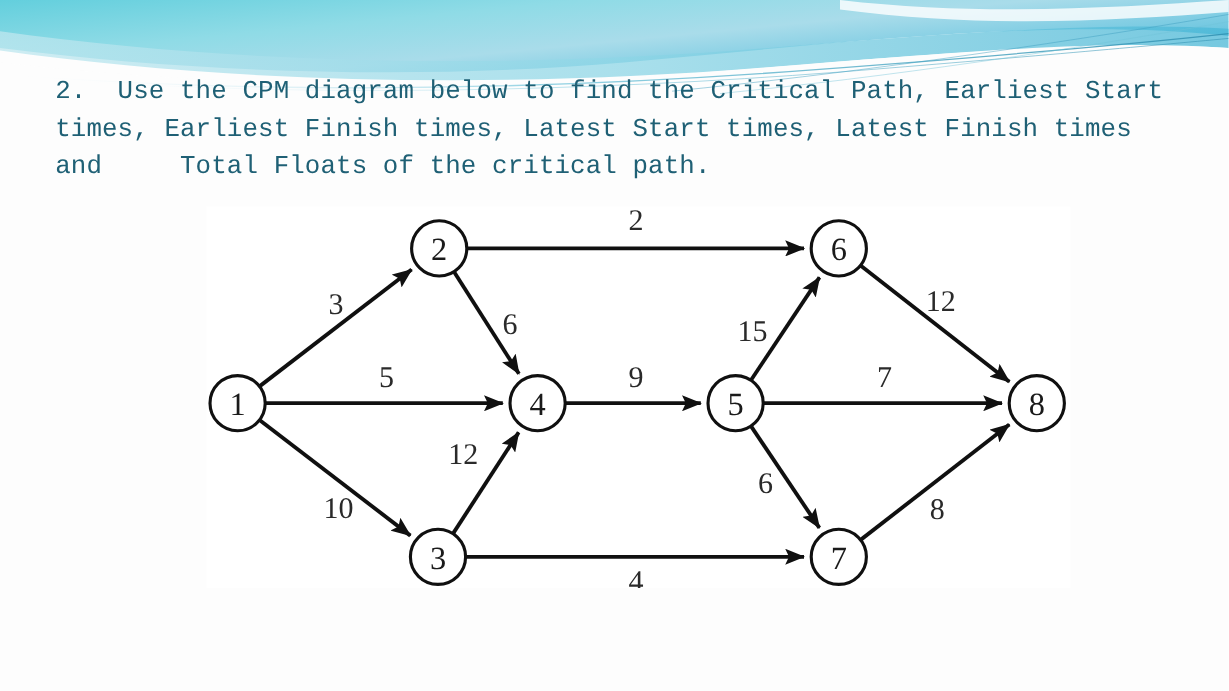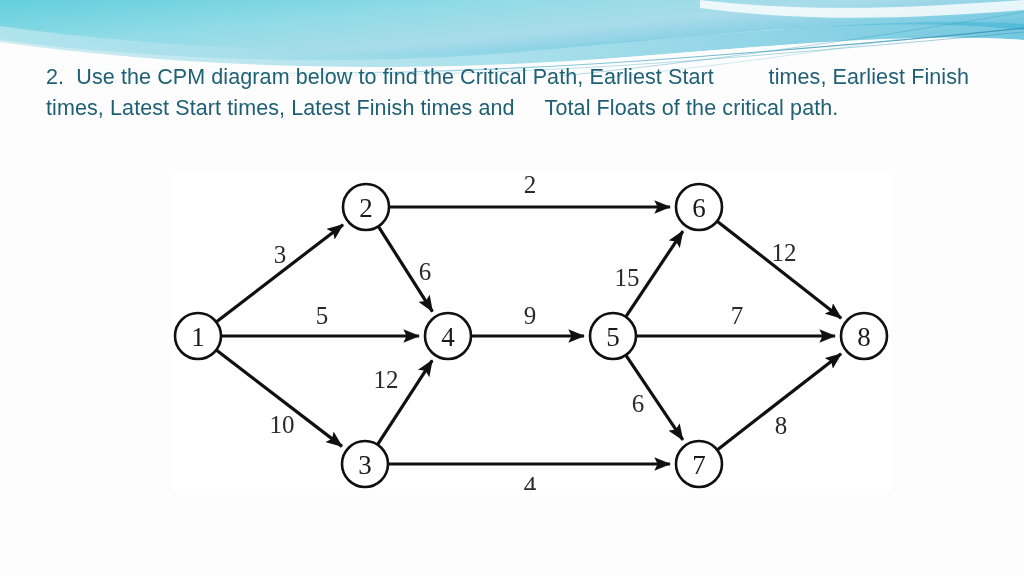--- a/index.html
+++ b/index.html
@@ -11,21 +11,21 @@
   .slide{position:relative;width:1024px;height:576px;background:#fdfdfd;}
 
   
   .banner{position:absolute;left:0;top:0;width:1024px;height:80px;overflow:hidden;}
   .banner svg{display:block;}
 
   
   .title-block{
     position:absolute;left:46px;top:62px;width:930px;
     color:#1f6075;
-    font-family:Liberation Sans, sans-serif;
+    font-family:Liberation Mono, monospace;
     font-size:21.5px;line-height:1.44;
     letter-spacing:.1px;
     white-space:pre-wrap;
   }
 
   
   .diagram-wrap{
     position:absolute;left:172px;top:172px;width:720px;height:318px;
     background:#ffffff;overflow:hidden;
   }

